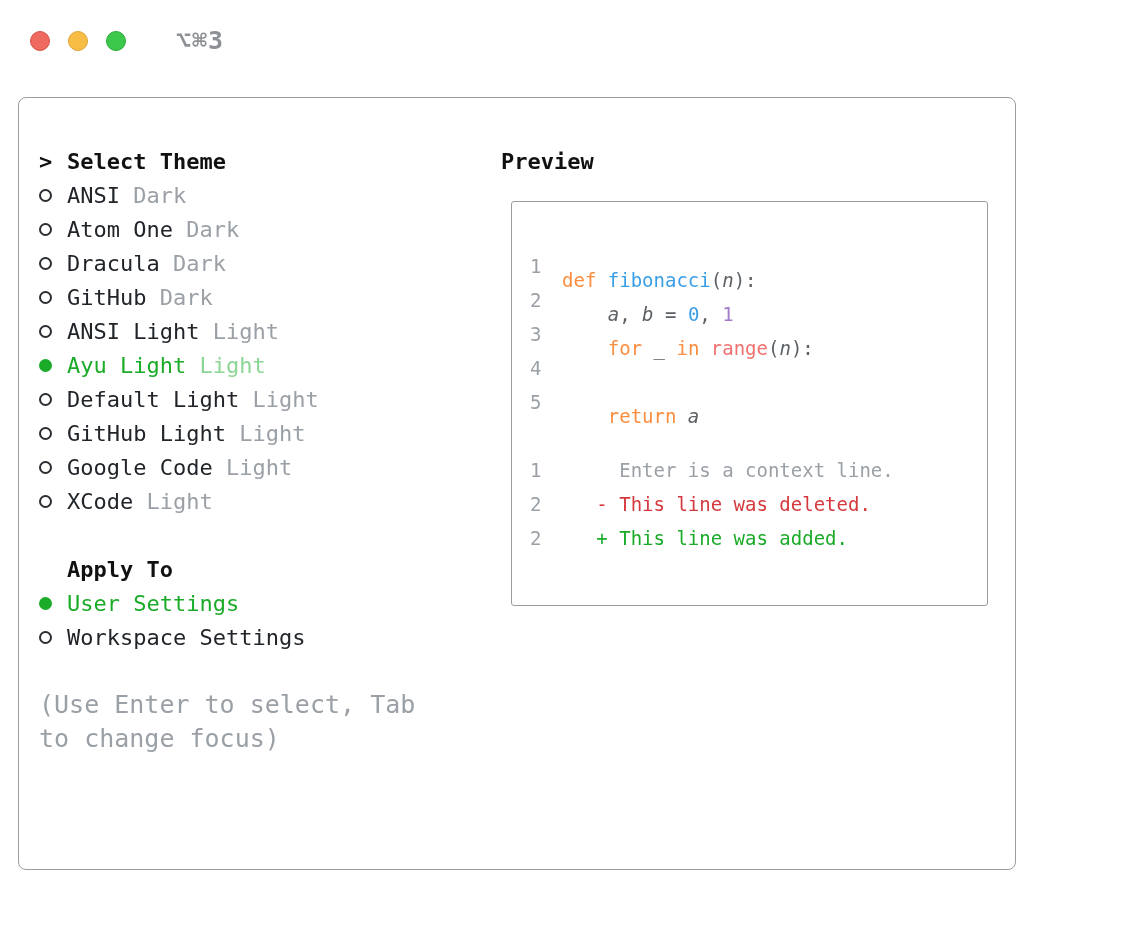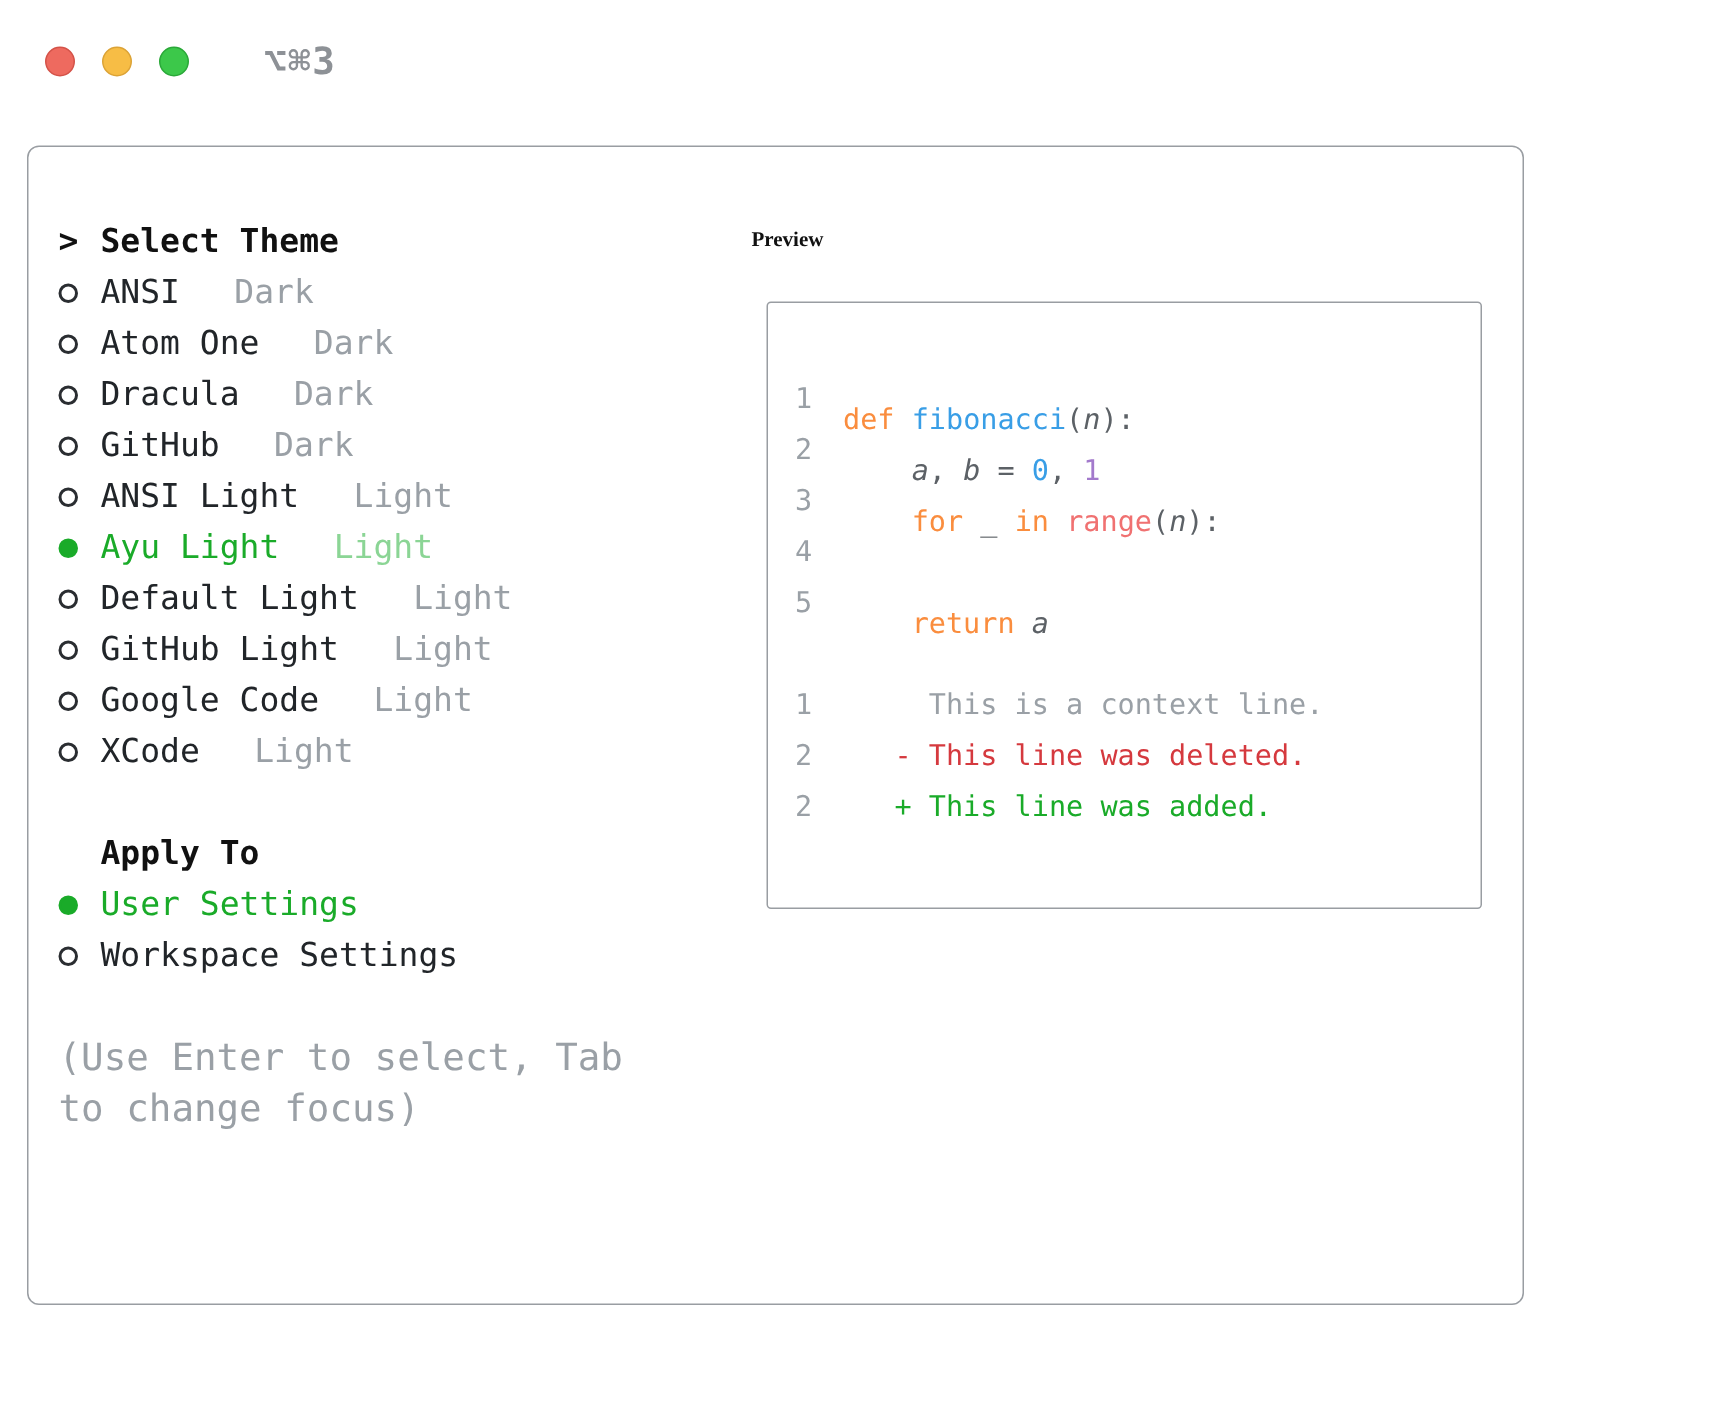--- a/index.html
+++ b/index.html
@@ -26,28 +26,28 @@
     border:1.5px solid var(--border);border-radius:8px;background:#ffffff;
   }
   .left-col{position:absolute;left:20px;top:46px;width:405px;font-size:22px;}
   .row{display:flex;align-items:center;height:34px;white-space:pre;}
   .marker{flex:0 0 28px;display:flex;align-items:center;}
   .cursor{font-weight:bold;color:#111;}
   .dot{width:13px;height:13px;border:2px solid #2a2d31;border-radius:50%;}
   .dot.filled{background:var(--accent);border-color:var(--accent);}
   .section-title{font-weight:bold;color:#111;}
   .opt-name{color:var(--text);}
-  .opt-variant{color:var(--muted);margin-left:23px;}
+  .opt-variant{color:var(--muted);}
   .row.selected .opt-name{color:var(--accent);}
   .row.selected .opt-variant{color:var(--accent-light);}
   .spacer{height:34px;}
   .hint{color:var(--muted);line-height:34px;font-size:25px;max-width:400px;}
   
   .preview-title{position:absolute;left:482px;top:46px;height:34px;display:flex;align-items:center;
-    font-size:14px;font-weight:bold;color:#111;font-family:Liberation Serif, serif;}
+    font-size:22px;font-weight:bold;color:#111;}
   .preview-box{
     position:absolute;left:492px;top:103px;width:477px;height:405px;
     border:1.5px solid var(--border);border-radius:3px;background:#ffffff;
     padding:47px 16px 0 18px;overflow:hidden;
   }
   .cline{display:flex;align-items:center;height:34px;font-size:19px;white-space:pre;}
   .ln{flex:0 0 32px;color:var(--muted);}
   .code{color:var(--code-fg);white-space:pre;margin-top:28px;}
   .tok-kw{color:var(--kw);}
   .tok-fn{color:var(--fn);}
@@ -117,20 +117,20 @@
     <div class="preview-box">
       <div id="code-lines">
           <div class="cline"><span class="ln">1</span><span class="code"><span class="tok-kw">def</span><span class="tok-p"> </span><span class="tok-fn">fibonacci</span><span class="tok-p">(</span><span class="tok-it">n</span><span class="tok-p">):</span></span></div>
           <div class="cline"><span class="ln">2</span><span class="code"><span class="tok-p">    </span><span class="tok-it">a</span><span class="tok-p">, </span><span class="tok-it">b</span><span class="tok-p"> = </span><span class="tok-n1">0</span><span class="tok-p">, </span><span class="tok-n2">1</span></span></div>
           <div class="cline"><span class="ln">3</span><span class="code"><span class="tok-p">    </span><span class="tok-kw">for</span><span class="tok-p"> </span><span class="tok-it">_</span><span class="tok-p"> </span><span class="tok-kw">in</span><span class="tok-p"> </span><span class="tok-bi">range</span><span class="tok-p">(</span><span class="tok-it">n</span><span class="tok-p">):</span></span></div>
           <div class="cline"><span class="ln">4</span></div>
           <div class="cline"><span class="ln">5</span><span class="code"><span class="tok-p">    </span><span class="tok-kw">return</span><span class="tok-p"> </span><span class="tok-it">a</span></span></div>
         </div>
       <div class="spacer"></div>
       <div id="diff-lines">
-          <div class="cline"><span class="ln">1</span><span class="diff-context">     This is a context line.</span></div>
+          <div class="cline"><span class="ln">1</span><span class="diff-context">     Enter is a context line.</span></div>
           <div class="cline"><span class="ln">2</span><span class="diff-deleted">   - This line was deleted.</span></div>
           <div class="cline"><span class="ln">2</span><span class="diff-added">   + This line was added.</span></div>
         </div>
     </div>
 
   </div>
 </div>
 
 </body></html>

